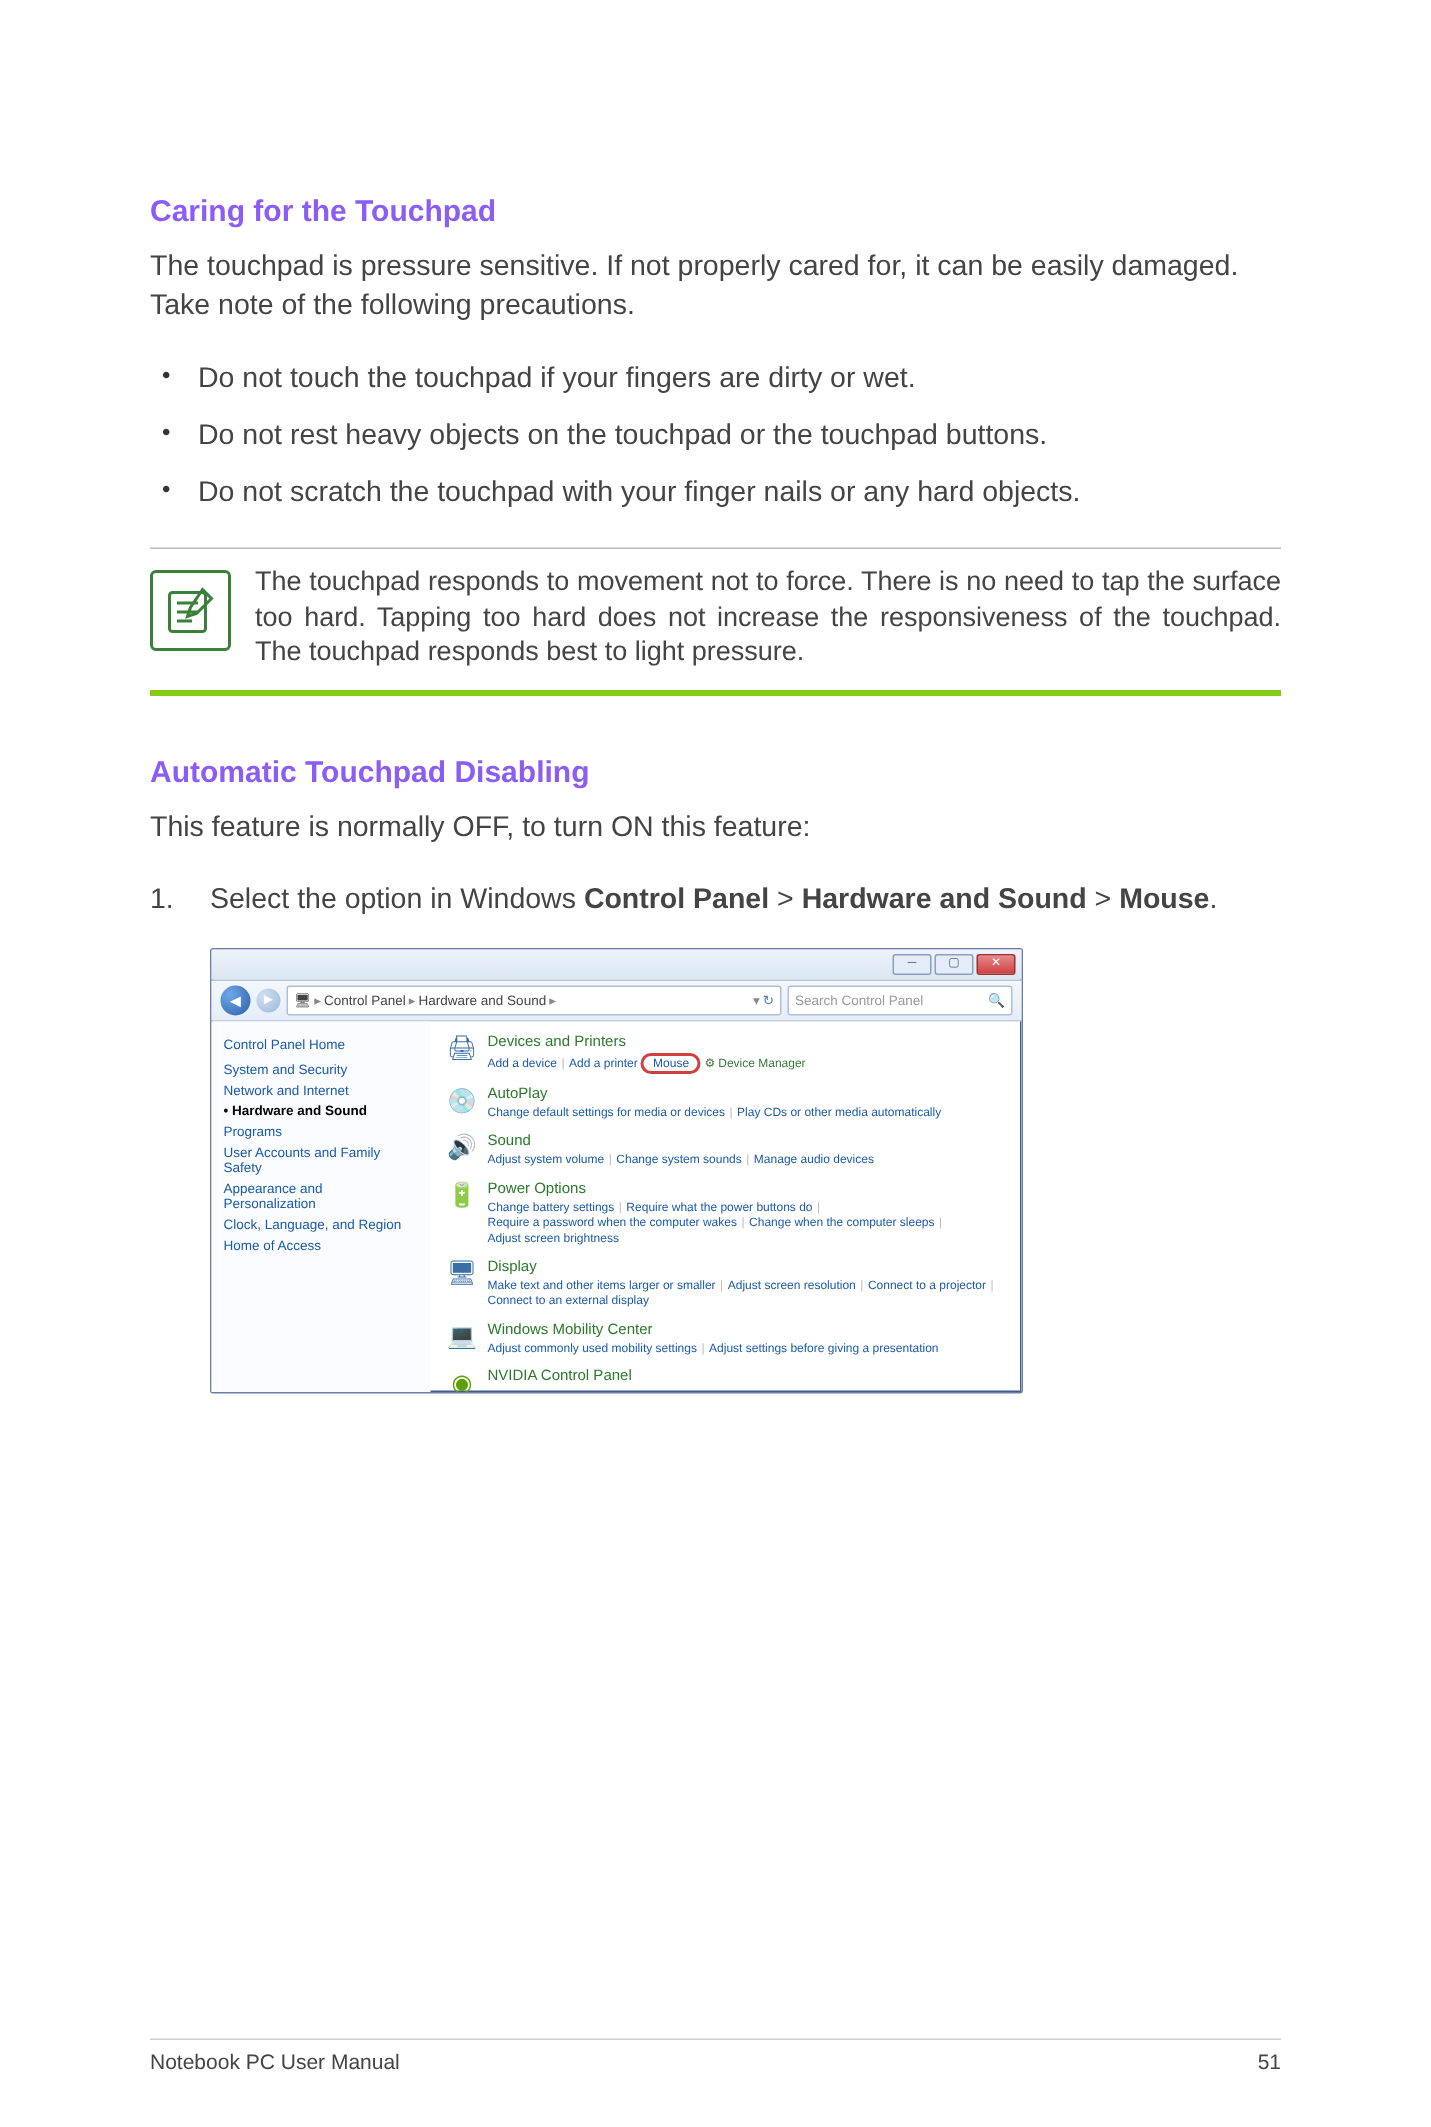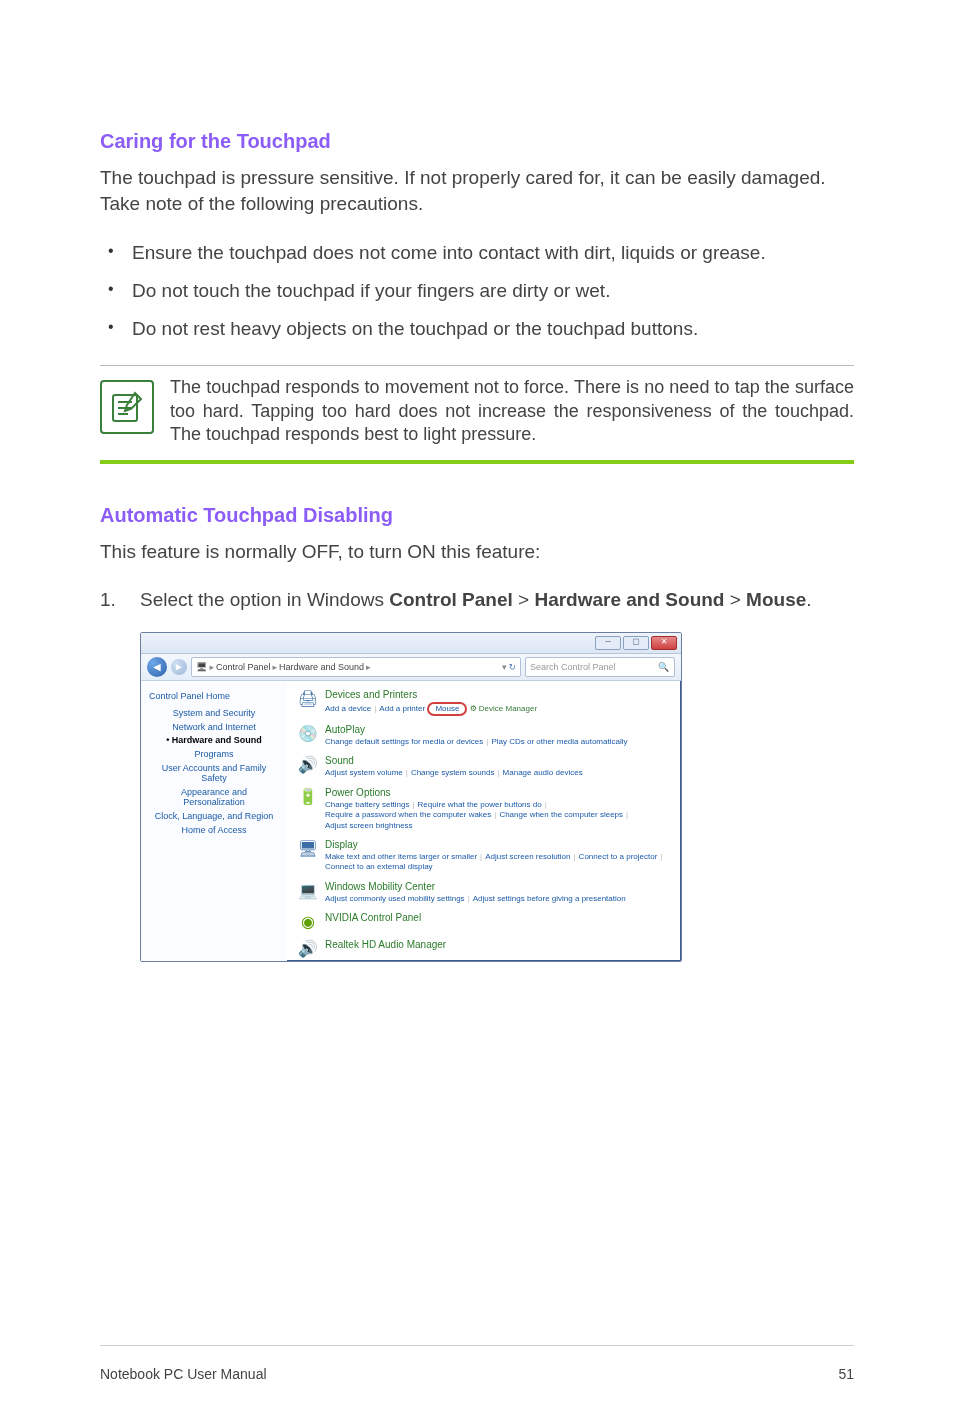--- a/index.html
+++ b/index.html
@@ -188,39 +188,38 @@
 }
 .scr-search::after {
   content: "🔍";
   margin-left: auto;
   font-style: normal;
   font-size: 9px;
   color: #5b7fb5;
 }
 .scr-body {
   display: flex;
-  height: 280px;
+  height: 247px;
 }
 .scr-sidebar {
   width: 130px;
   padding: 10px 8px;
   font-size: 9px;
   color: #1b5aa8;
   background: #fafcff;
 }
 .scr-sidebar .home {
   color: #1b5aa8;
   margin-bottom: 8px;
 }
 .scr-sidebar .item {
   display: block;
   color: #1b5aa8;
   margin: 4px 0;
   line-height: 1.1;
-  text-align: center;
 }
 .scr-sidebar .item.active {
   color: #000;
   font-weight: bold;
 }
 .scr-sidebar .item.active::before {
   content: "• ";
 }
 .scr-main {
   flex: 1;
@@ -276,35 +275,35 @@
 .footer {
   position: absolute;
   bottom: 36px;
   left: 100px;
   right: 100px;
   display: flex;
   justify-content: space-between;
   font-size: 14px;
   color: #444;
   border-top: 1px solid #cfcfcf;
-  padding-top: 20px;
+  padding-top: 6px;
 }
 </style>
 </head>
 <body>
 
 <div class="page">
 
   <h2 class="section-heading">Caring for the Touchpad</h2>
   <p class="body-text">The touchpad is pressure sensitive. If not properly cared for, it can be easily damaged. Take note of the following precautions.</p>
 
   <ul class="bullets">
-    <li>Ensure the touchpad does not come into contact with dirt, liquids or grease.</li>
     <li>Do not touch the touchpad if your fingers are dirty or wet.</li>
     <li>Do not rest heavy objects on the touchpad or the touchpad buttons.</li>
+    <li>Do not scratch the touchpad with your finger nails or any hard objects.</li>
   </ul>
 
   <div class="note-box">
     <div class="note-icon">
       <svg viewBox="0 0 36 36">
         <rect x="4" y="6" width="24" height="26" rx="2" fill="none" stroke="#3a7f3a" stroke-width="2"></rect>
         <line x1="9" y1="13" x2="23" y2="13" stroke="#3a7f3a" stroke-width="2"></line>
         <line x1="9" y1="19" x2="23" y2="19" stroke="#3a7f3a" stroke-width="2"></line>
         <line x1="9" y1="25" x2="19" y2="25" stroke="#3a7f3a" stroke-width="2"></line>
         <path d="M26 4 L32 10 L22 20 L16 22 L18 16 Z" fill="none" stroke="#3a7f3a" stroke-width="2"></path>

